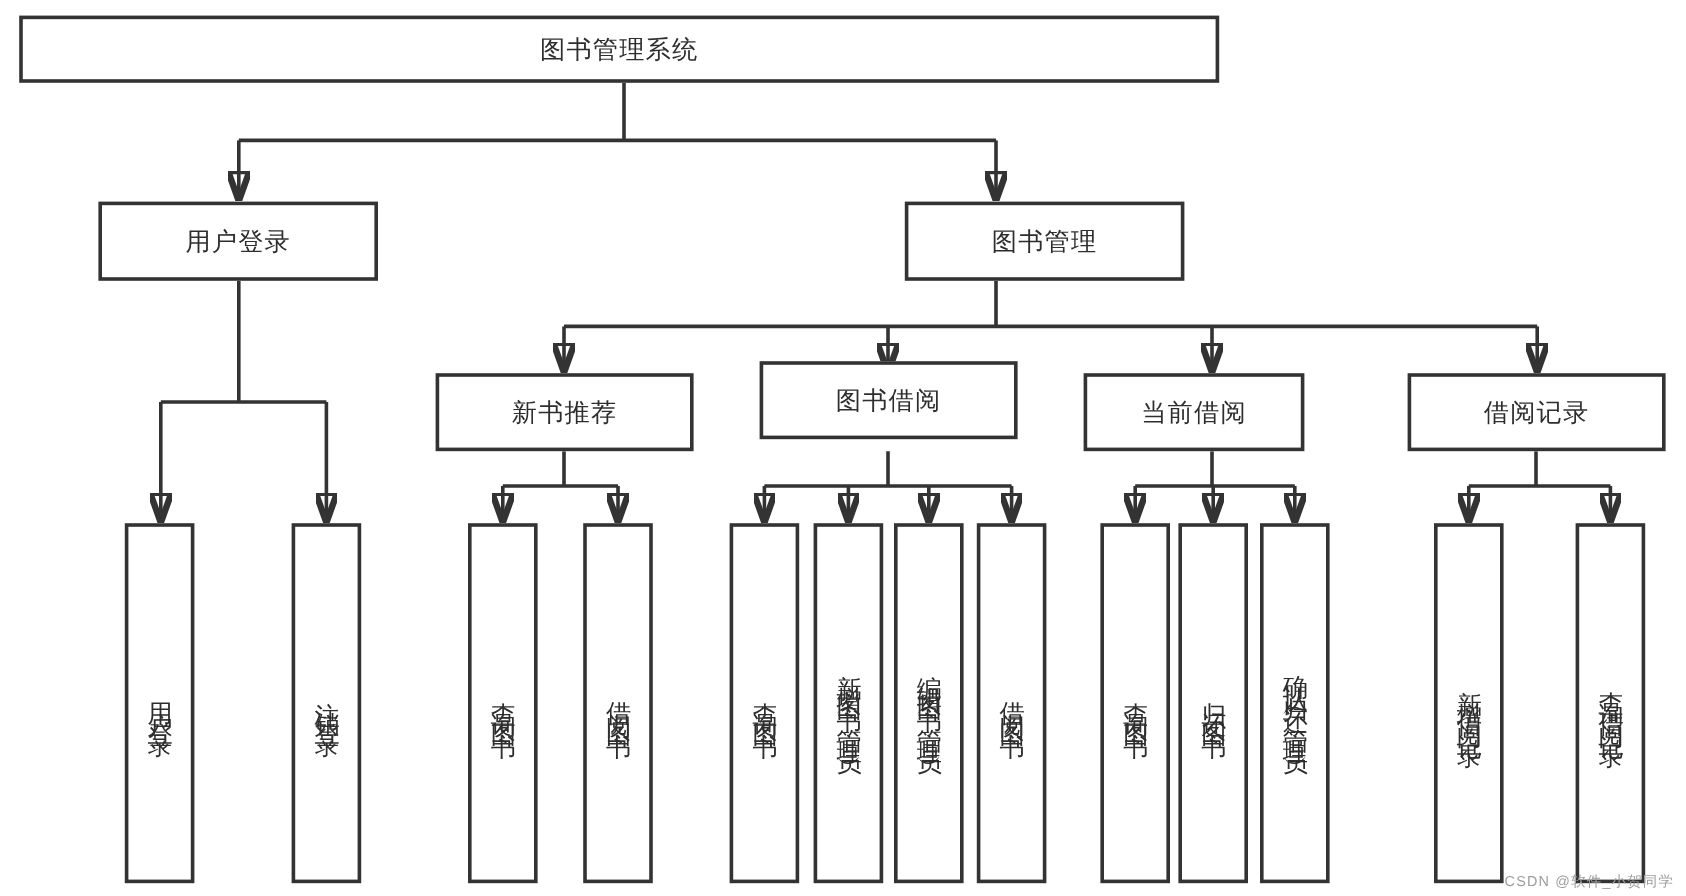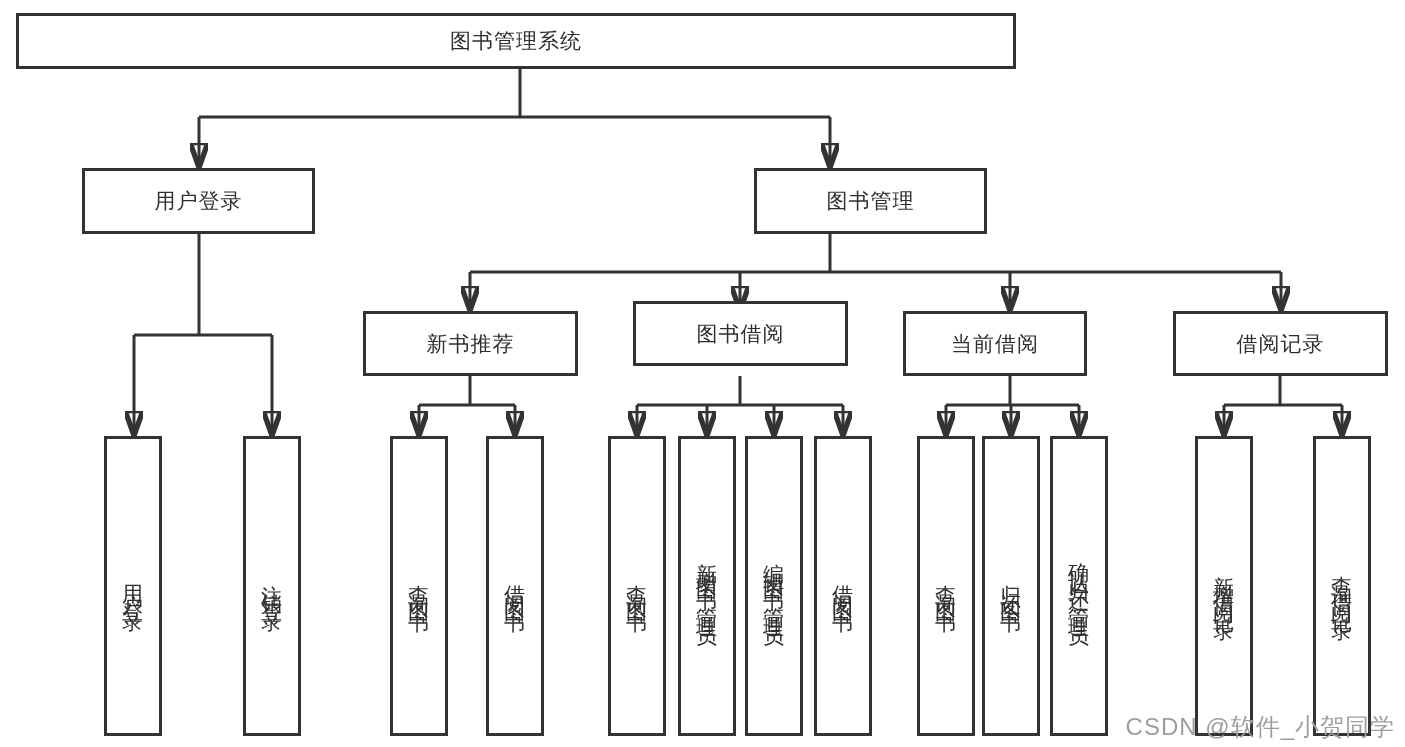--- a/index.html
+++ b/index.html
@@ -33,21 +33,21 @@
   .leaf span{
     writing-mode:vertical-rl;
     text-orientation:mixed;
     letter-spacing:9px;
     font-size:21px;
     line-height:1;
   }
   .watermark{
     position:absolute;
     right:10px;bottom:4px;
-    font-size:24px;
+    font-size:12px;
     color:var(--wm);
     letter-spacing:1px;
     white-space:nowrap;
   }
 </style>
 </head>
 <body>
 
 <div class="canvas">
 

